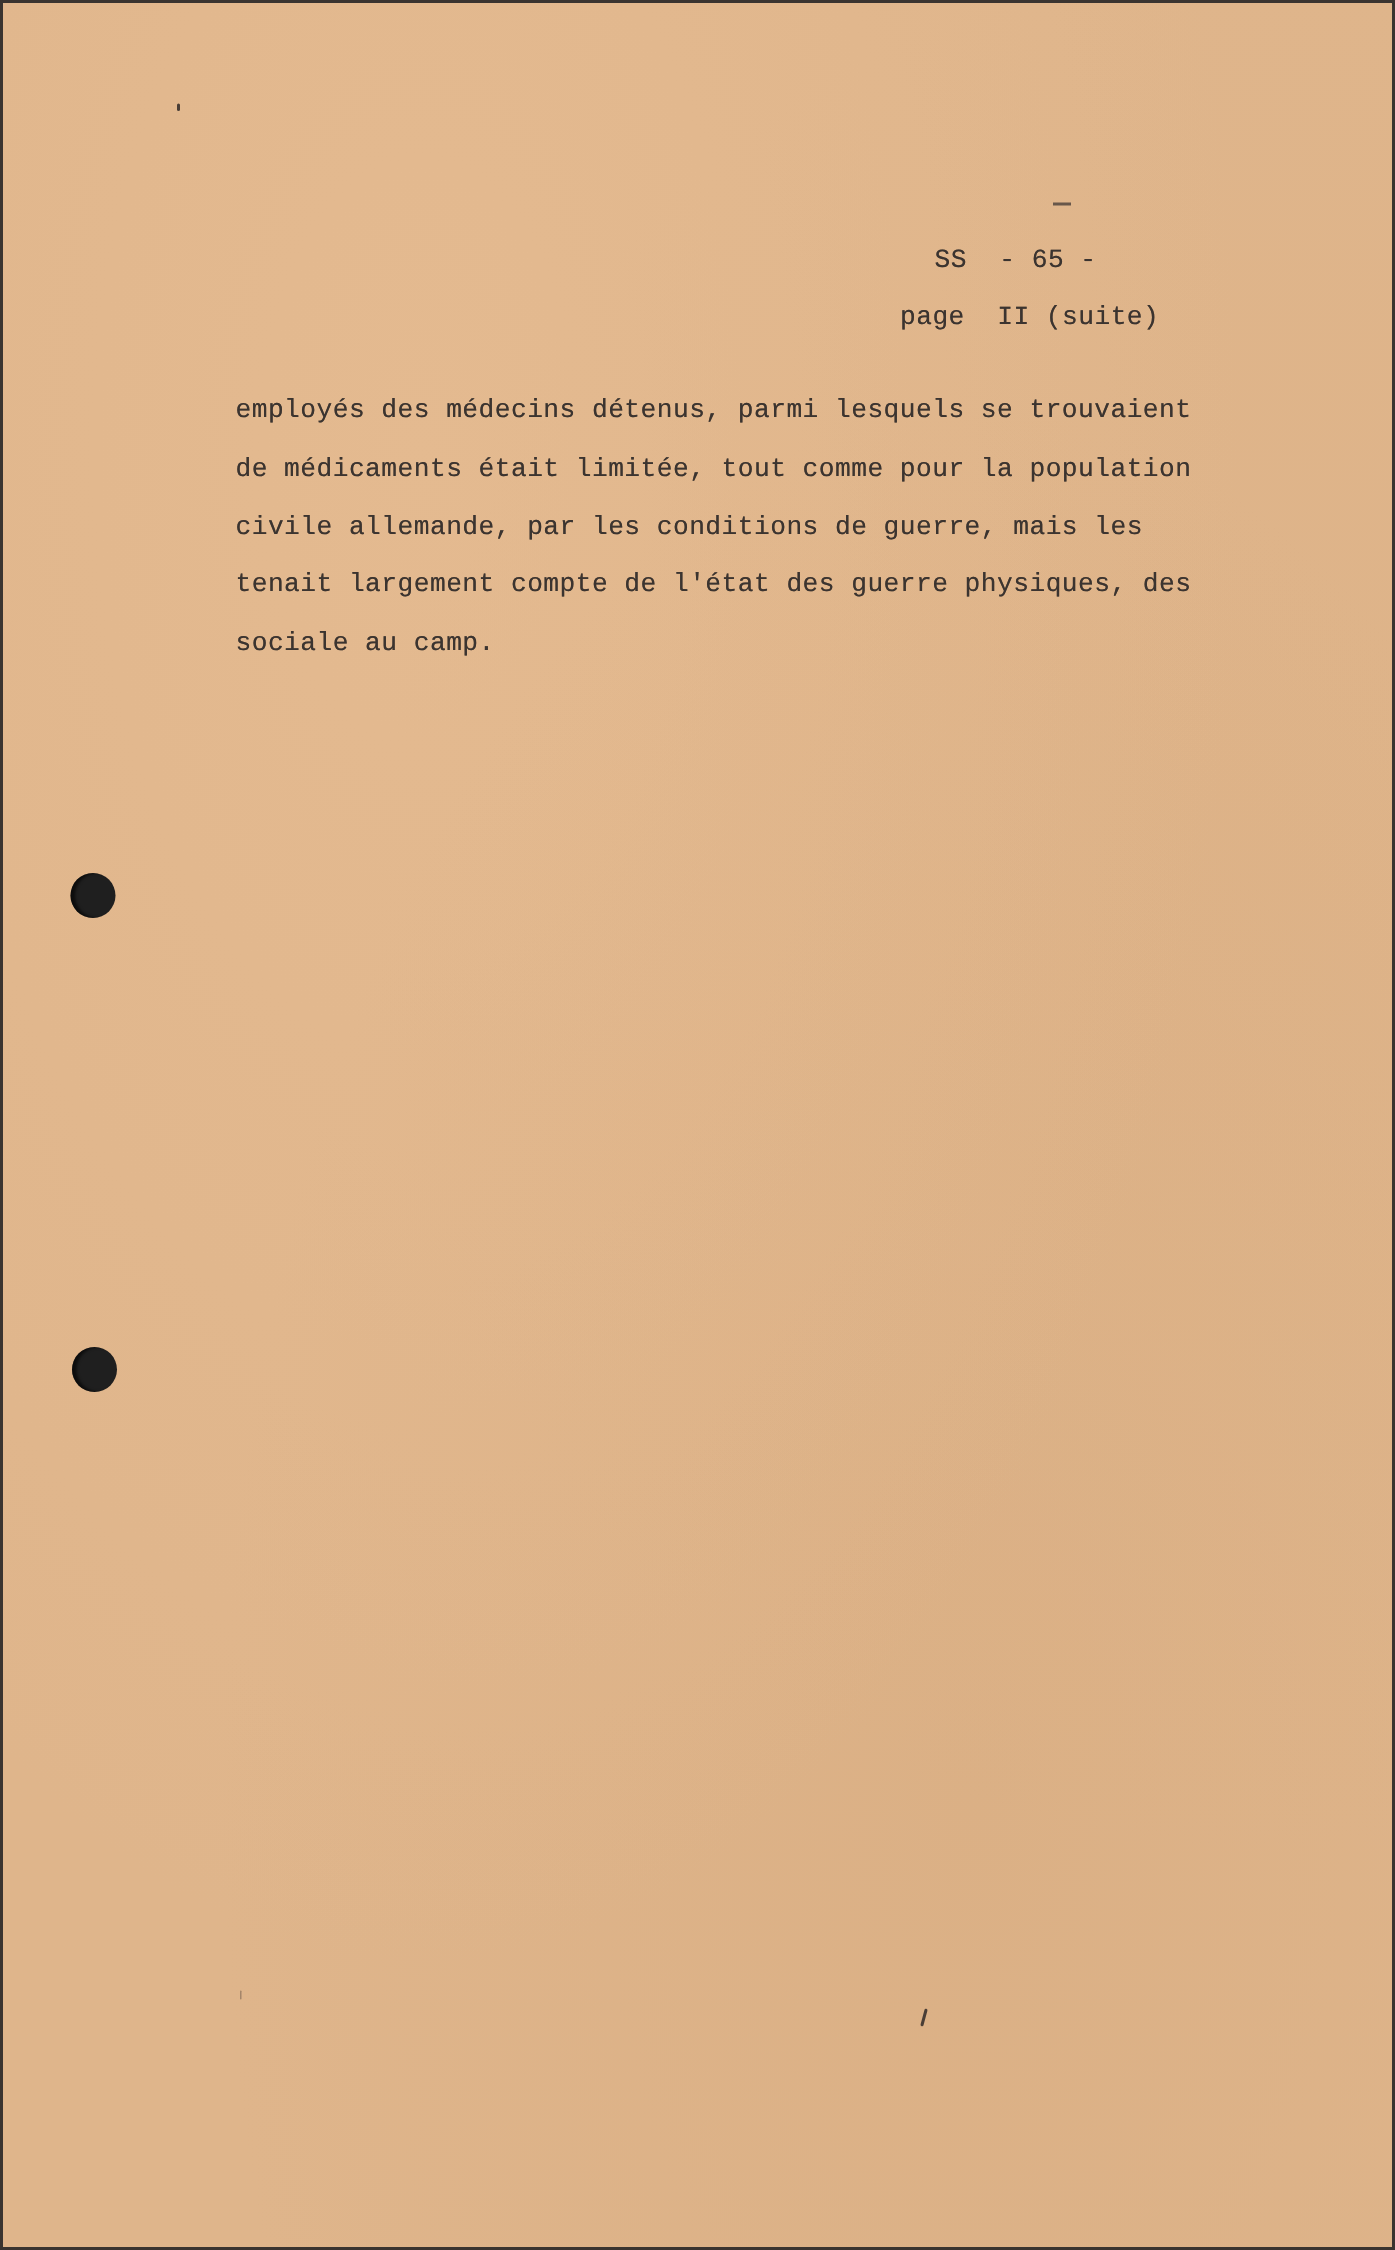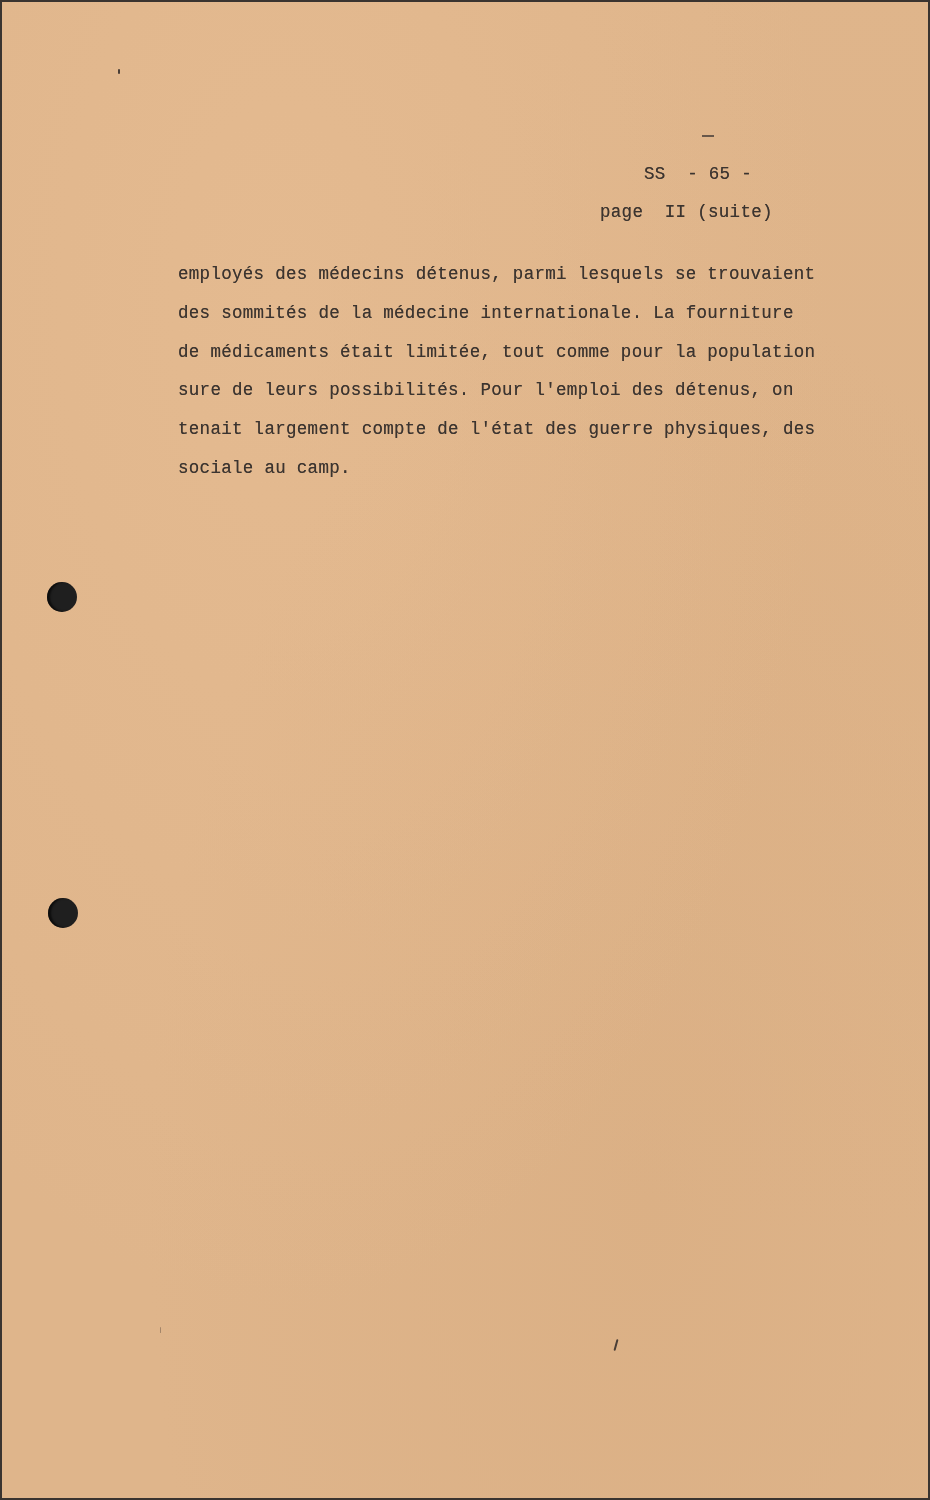--- a/index.html
+++ b/index.html
@@ -27,34 +27,34 @@
     }
     .typed {
       position: absolute;
       font-family: "Liberation Mono", "DejaVu Sans Mono", monospace;
       font-size: 17.5px;
       color: #3b3430;
       white-space: pre;
       letter-spacing: 0.3px;
       text-shadow: 0 0 0.4px rgba(40,34,30,0.6);
     }
-    .header-line-1 { left: 642px; top: 162px; }
+    .header-line-1 { left: 621px; top: 162px; }
     .header-line-2 { left: 598px; top: 200px; }
     .header-dash {
       position: absolute;
       left: 700px;
       top: 133px;
       width: 12px;
       height: 2px;
       background: #4a403a;
       opacity: 0.8;
     }
     .body-text {
       position: absolute;
-      left: 176px;
+      left: 155px;
       top: 258px;
     }
     .body-text .line {
       font-family: "Liberation Mono", "DejaVu Sans Mono", monospace;
       font-size: 17.5px;
       color: #3b3430;
       white-space: pre;
       height: 38.8px;
       line-height: 28px;
       letter-spacing: 0.3px;
@@ -84,23 +84,22 @@
 
 <div class="paper">
 
   <div class="header-dash"></div>
 
   <div class="typed header-line-1">SS  - 65 -</div>
   <div class="typed header-line-2">page  II (suite)</div>
 
   <div class="body-text">
     <div class="line">employés des médecins détenus, parmi lesquels se trouvaient</div>
-    <div class="line">des sommités de la médecine internationale. La fourniture</div>
     <div class="line">de médicaments était limitée, tout comme pour la population</div>
-    <div class="line">sure de leurs possibilités. Pour l'emploi des détenus, on</div>
+    <div class="line">civile allemande, par les conditions de guerre, mais les</div>
     <div class="line">tenait largement compte de l'état des guerre physiques, des</div>
     <div class="line">sociale au camp.</div>
   </div>
 
   <div class="punch-hole hole-1"></div>
   <div class="punch-hole hole-2"></div>
 
   <div class="speck speck-1"></div>
   <div class="speck speck-2"></div>
   <div class="speck speck-3"></div>

